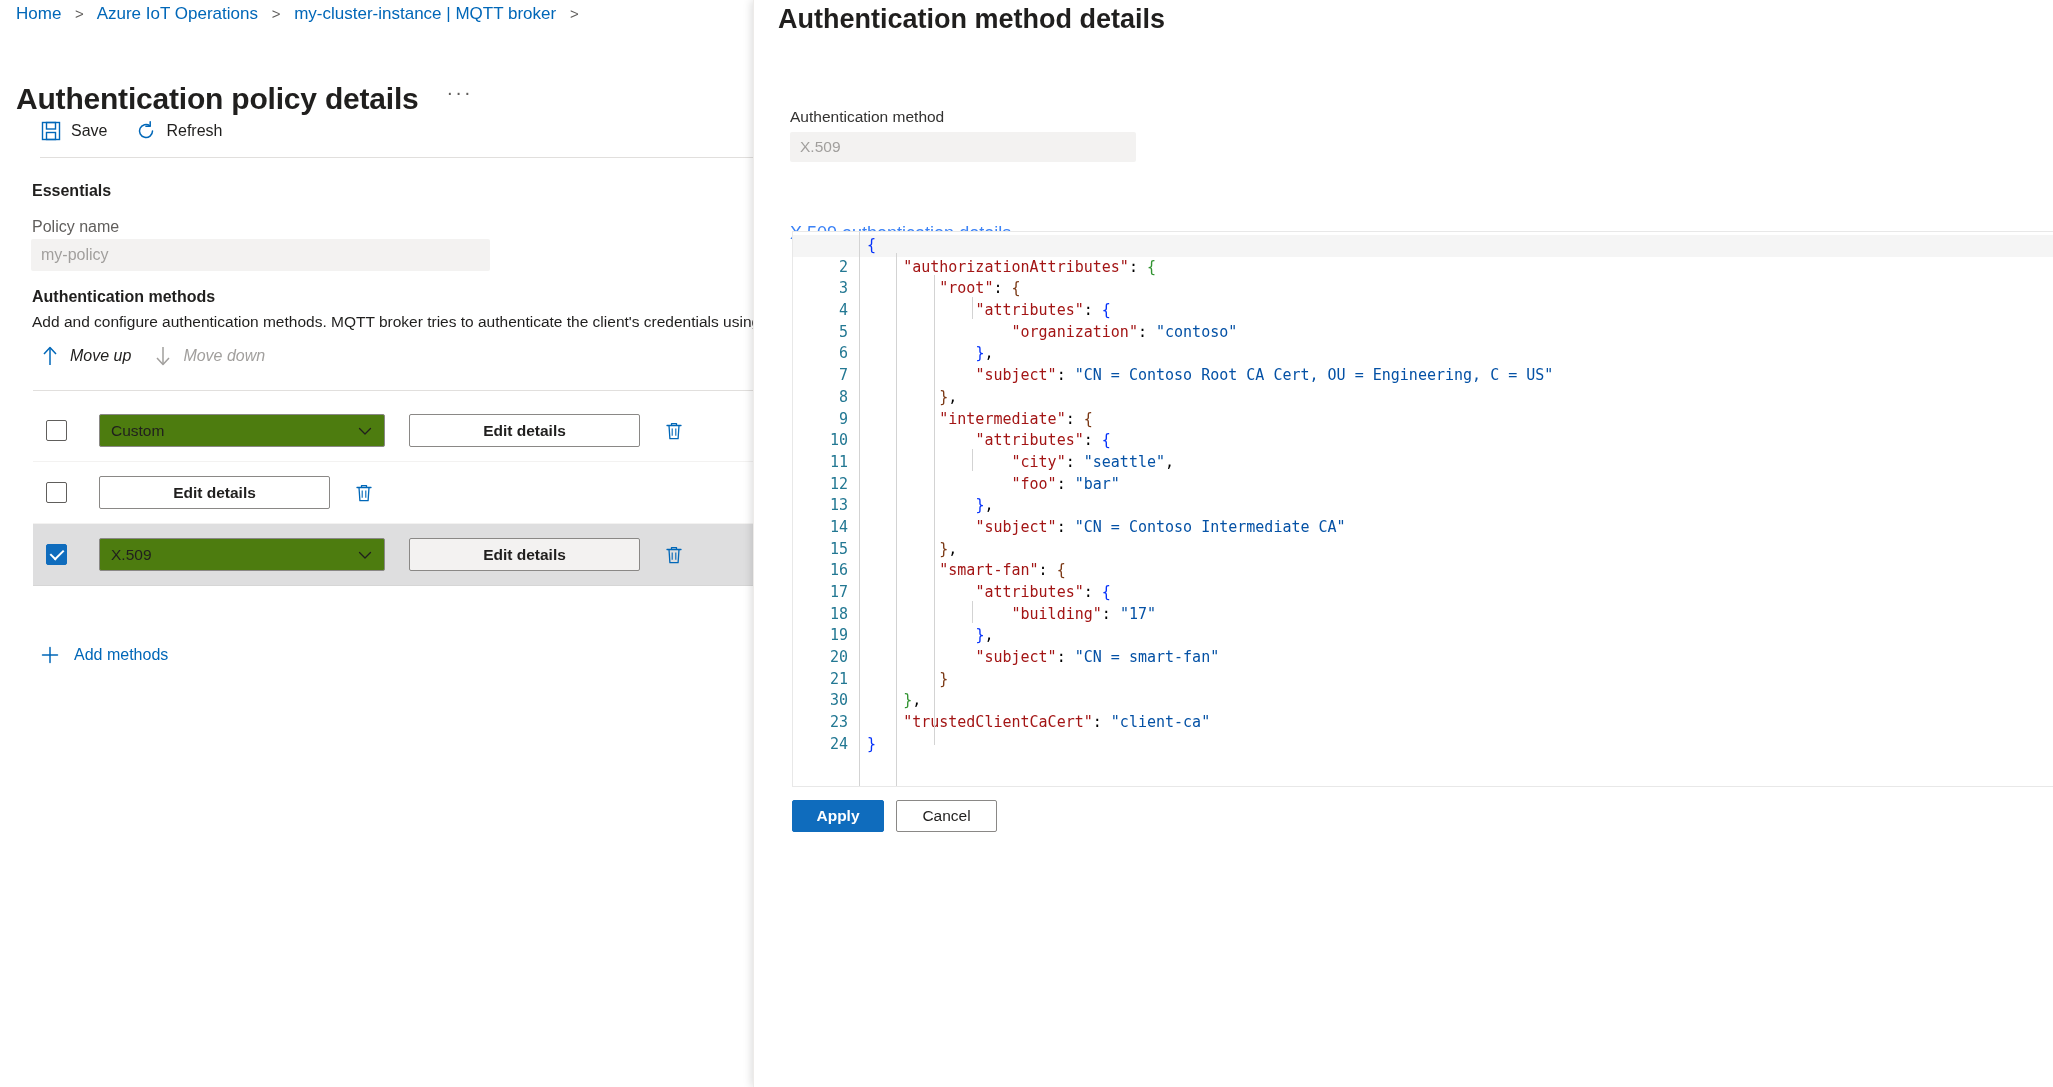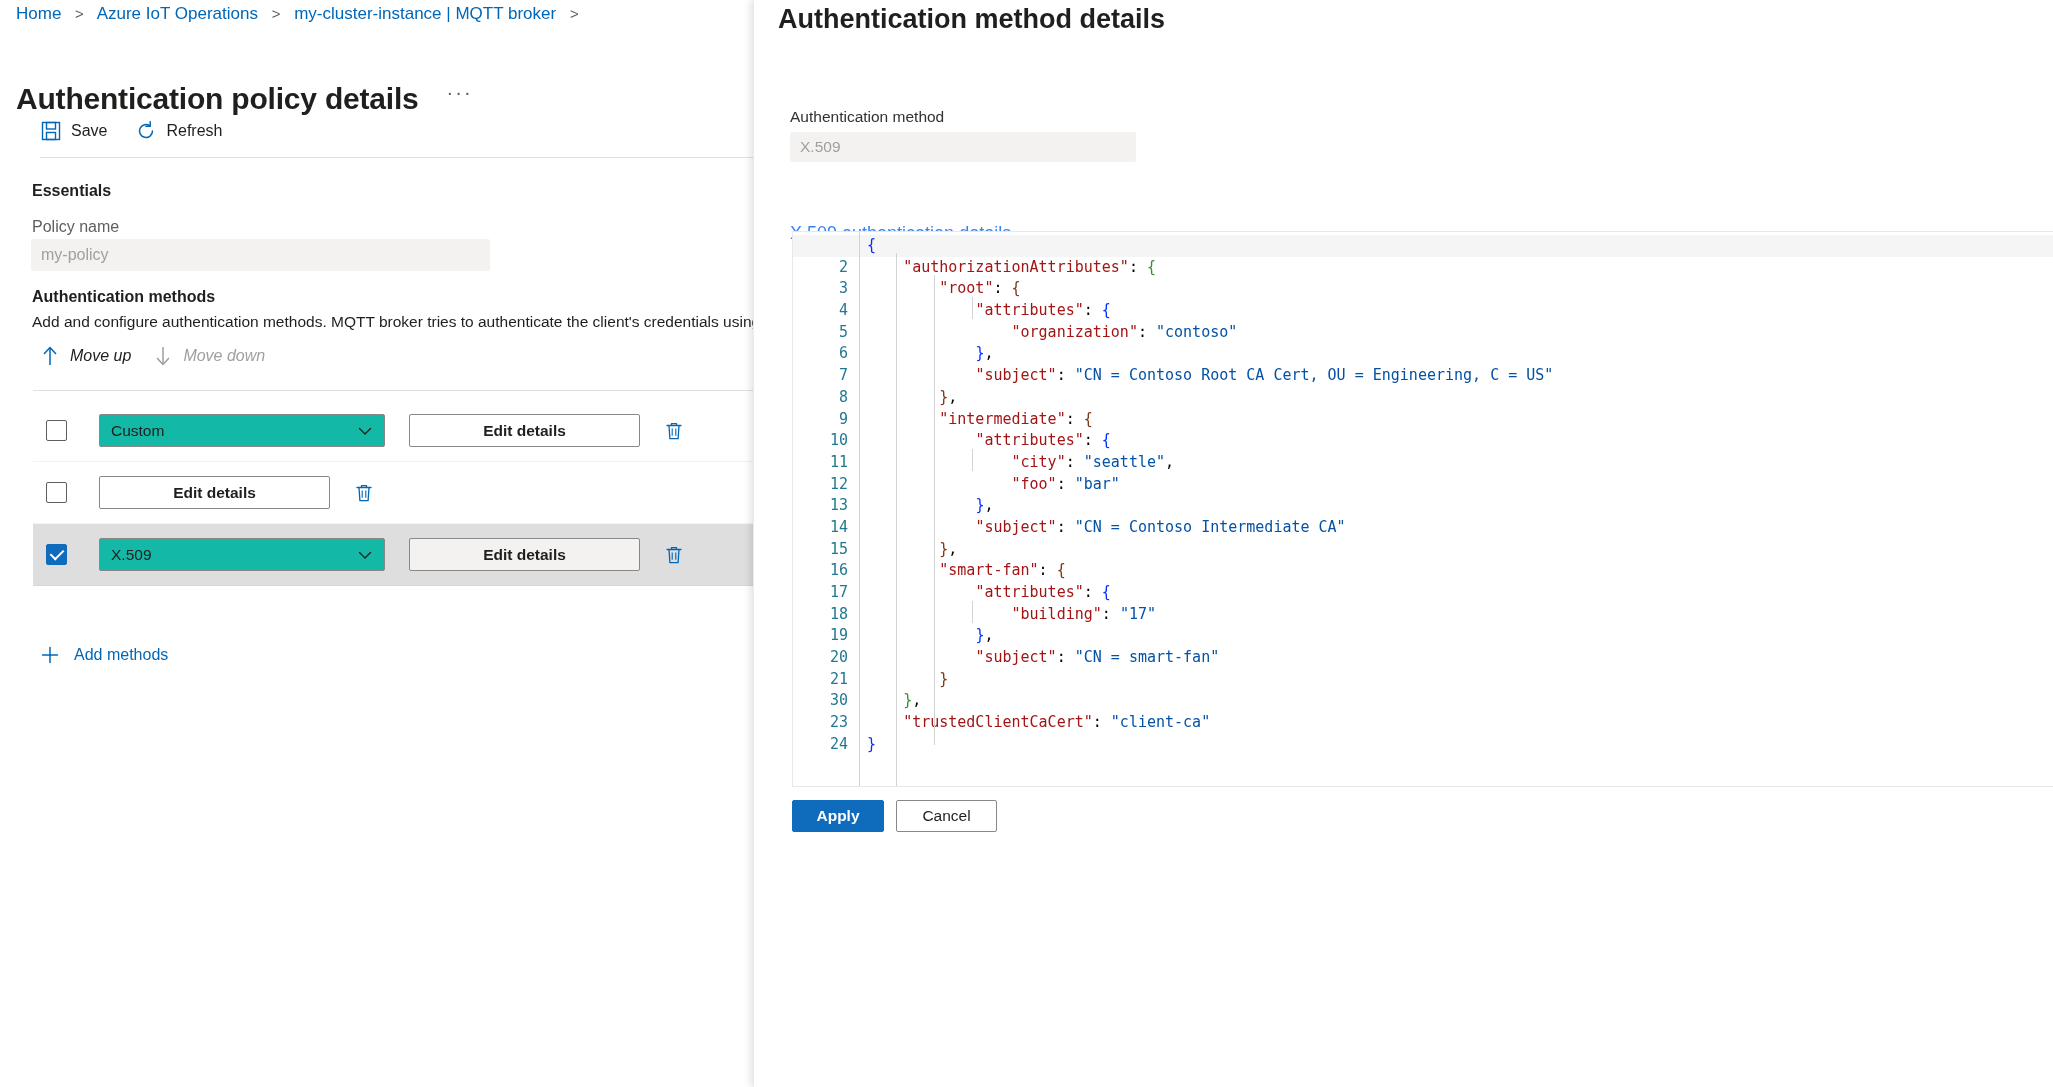--- a/index.html
+++ b/index.html
@@ -185,21 +185,21 @@
     width: 6px; height: 11px;
     border: solid #ffffff;
     border-width: 0 2px 2px 0;
     transform: rotate(45deg) translate(-1px,-1px);
   }
 
   .type-select {
     width: 286px; height: 33px;
     border: 1px solid #8a8886;
     border-radius: 2px;
-    background: #14b8a6;
+    background: #4d7c0f;
     display: flex; align-items: center;
     justify-content: space-between;
     padding: 0 10px 0 11px;
     font-size: 15.5px;
     color: #201f1e;
     cursor: pointer;
   }
   .type-select .chev { color: #201f1e; display: flex; }
 
   .edit-btn {

